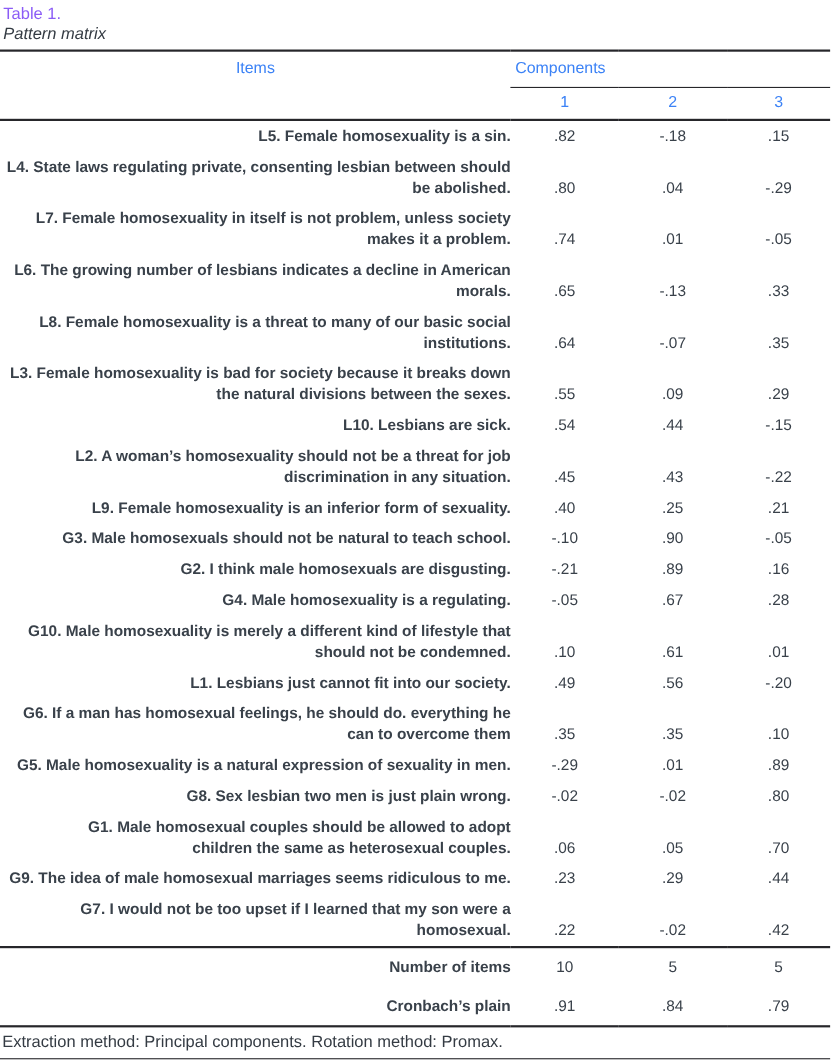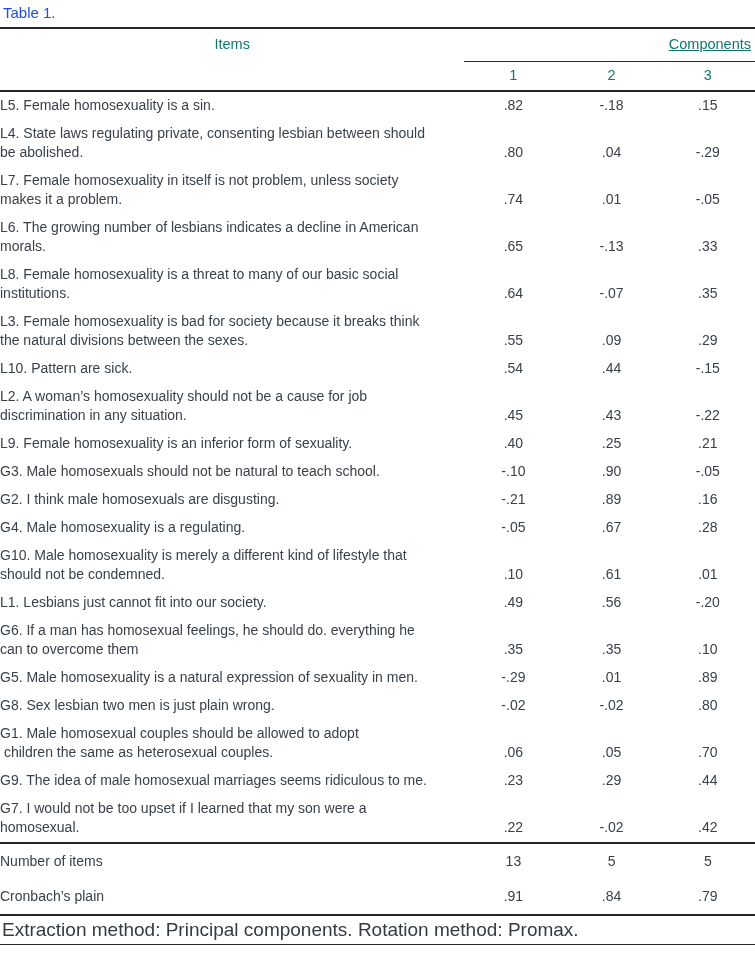--- a/index.html
+++ b/index.html
@@ -13,21 +13,21 @@
     height: 967px;
     box-sizing: border-box;
     padding: 4px 0 0 0;
     overflow: hidden;
     background: #ffffff;
   }
   .caption { padding-left: 3px; margin-bottom: 5px; }
   .caption-title {
     font-size: 15px;
     line-height: 18px;
-    color: #1d4ed8;
+    color: #8b5cf6;
   }
   .caption-subtitle {
     font-size: 15px;
     line-height: 18px;
     font-style: italic;
     color: #343b43;
   }
   table.pattern-matrix {
     width: 100%;
     border-collapse: collapse;
@@ -35,77 +35,78 @@
     table-layout: fixed;
   }
   col.c-items { width: 61.5%; }
   col.c-1 { width: 13%; }
   col.c-2 { width: 13%; }
   col.c-3 { width: 12.5%; }
 
   thead th {
     font-weight: normal;
     font-size: 14.5px;
-    color: #0f766e;
+    color: #3b82f6;
   }
   thead { border-bottom: 2px solid #26262a; }
   th.items-h {
     vertical-align: top;
     text-align: center;
     padding-top: 7px;
   }
   th.components-h {
-    text-align: right;
+    text-align: left;
     padding: 7px 4px 9px 4px;
     border-bottom: 1.5px solid #26262a;
-    text-decoration: underline;
   }
   tr.nums th { padding: 5px 0 7px 0; text-align: center; }
 
   tbody.data td {
     font-size: 14px;
     line-height: 19px;
     vertical-align: bottom;
     padding: 4px 0 5px 0;
   }
   td.item {
     white-space: pre-line;
     padding-left: 6px;
     padding-right: 8px;
-    text-align: left;
+    text-align: right;
+    font-weight: bold;
   }
   td.val { text-align: center; }
 
   tbody.summary {
     border-top: 2px solid #26262a;
     border-bottom: 2px solid #26262a;
   }
   tbody.summary td {
     font-size: 14px;
     line-height: 19px;
     vertical-align: bottom;
     padding: 8px 0 8px 0;
   }
   tbody.summary td.item { white-space: normal; }
 
   .footnote {
-    font-size: 19px;
+    font-size: 15px;
     line-height: 18px;
     padding: 5px 0 5px 2px;
     border-bottom: 1.5px solid #26262a;
     color: #343b43;
   }
 </style>
 </head>
 <body>
 
 <div class="page">
 
   <div class="caption">
     <div class="caption-title">Table 1.</div>
+    <div class="caption-subtitle">Pattern matrix</div>
   </div>
 
   <table class="pattern-matrix">
     <colgroup>
       <col class="c-items">
         <col class="c-1">
         <col class="c-2">
         <col class="c-3">
     </colgroup>
     <thead>
@@ -153,36 +154,36 @@
 
   <tr>
     <td class="item">L8. Female homosexuality is a threat to many of our basic social
 institutions.</td>
     <td class="val">.64</td>
     <td class="val">-.07</td>
     <td class="val">.35</td>
   </tr>
 
   <tr>
-    <td class="item">L3. Female homosexuality is bad for society because it breaks think
+    <td class="item">L3. Female homosexuality is bad for society because it breaks down
 the natural divisions between the sexes.</td>
     <td class="val">.55</td>
     <td class="val">.09</td>
     <td class="val">.29</td>
   </tr>
 
   <tr>
-    <td class="item">L10. Pattern are sick.</td>
+    <td class="item">L10. Lesbians are sick.</td>
     <td class="val">.54</td>
     <td class="val">.44</td>
     <td class="val">-.15</td>
   </tr>
 
   <tr>
-    <td class="item">L2. A woman’s homosexuality should not be a cause for job
+    <td class="item">L2. A woman’s homosexuality should not be a threat for job
 discrimination in any situation.</td>
     <td class="val">.45</td>
     <td class="val">.43</td>
     <td class="val">-.22</td>
   </tr>
 
   <tr>
     <td class="item">L9. Female homosexuality is an inferior form of sexuality.</td>
     <td class="val">.40</td>
     <td class="val">.25</td>
@@ -266,21 +267,21 @@
     <td class="item">G7. I would not be too upset if I learned that my son were a
 homosexual.</td>
     <td class="val">.22</td>
     <td class="val">-.02</td>
     <td class="val">.42</td>
   </tr>
 </tbody>
     <tbody class="summary">
       <tr>
         <td class="item">Number of items</td>
-        <td class="val">13</td>
+        <td class="val">10</td>
         <td class="val">5</td>
         <td class="val">5</td>
       </tr>
       <tr>
         <td class="item">Cronbach’s plain</td>
         <td class="val">.91</td>
         <td class="val">.84</td>
         <td class="val">.79</td>
       </tr>
     </tbody>

